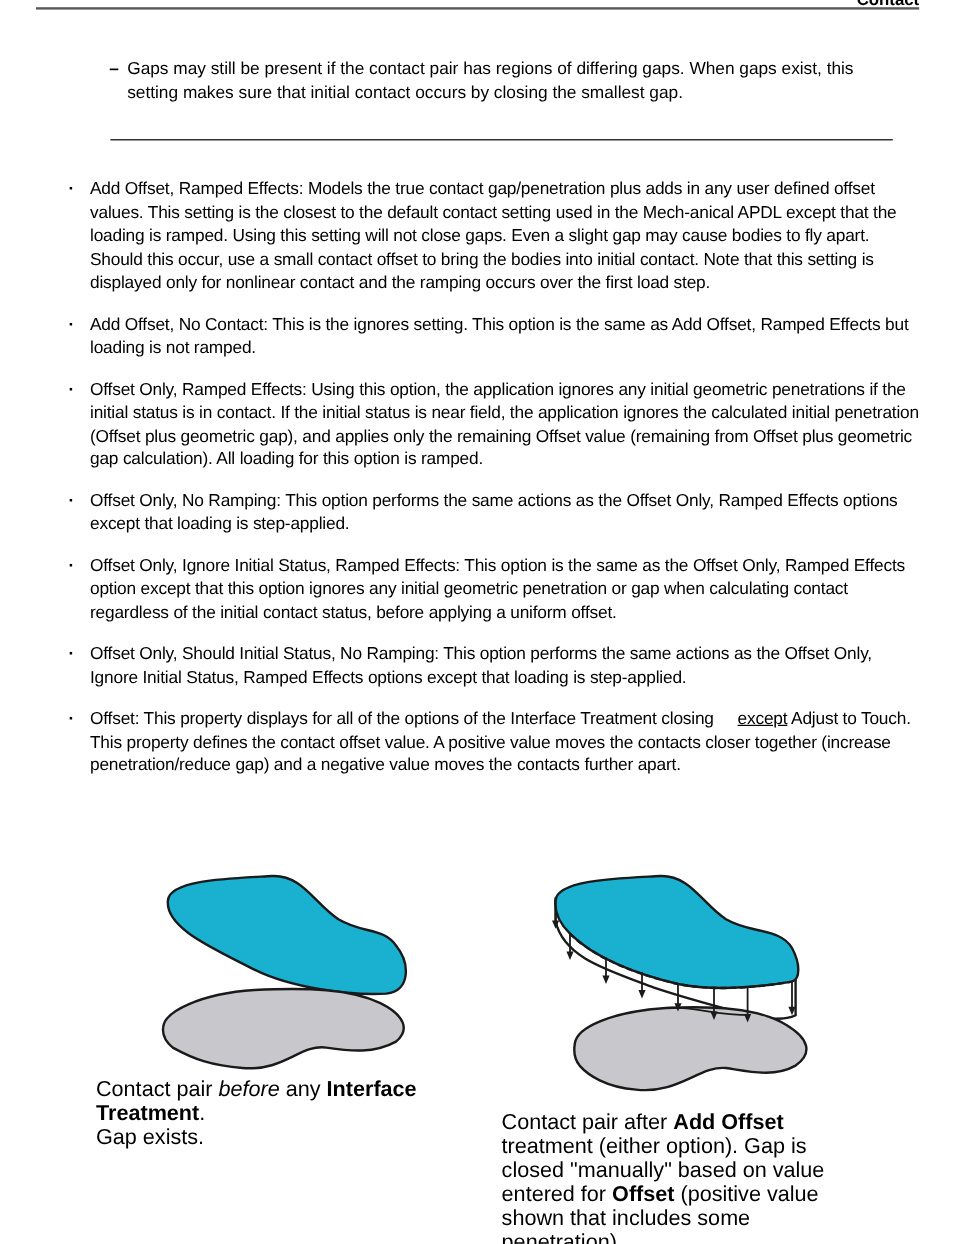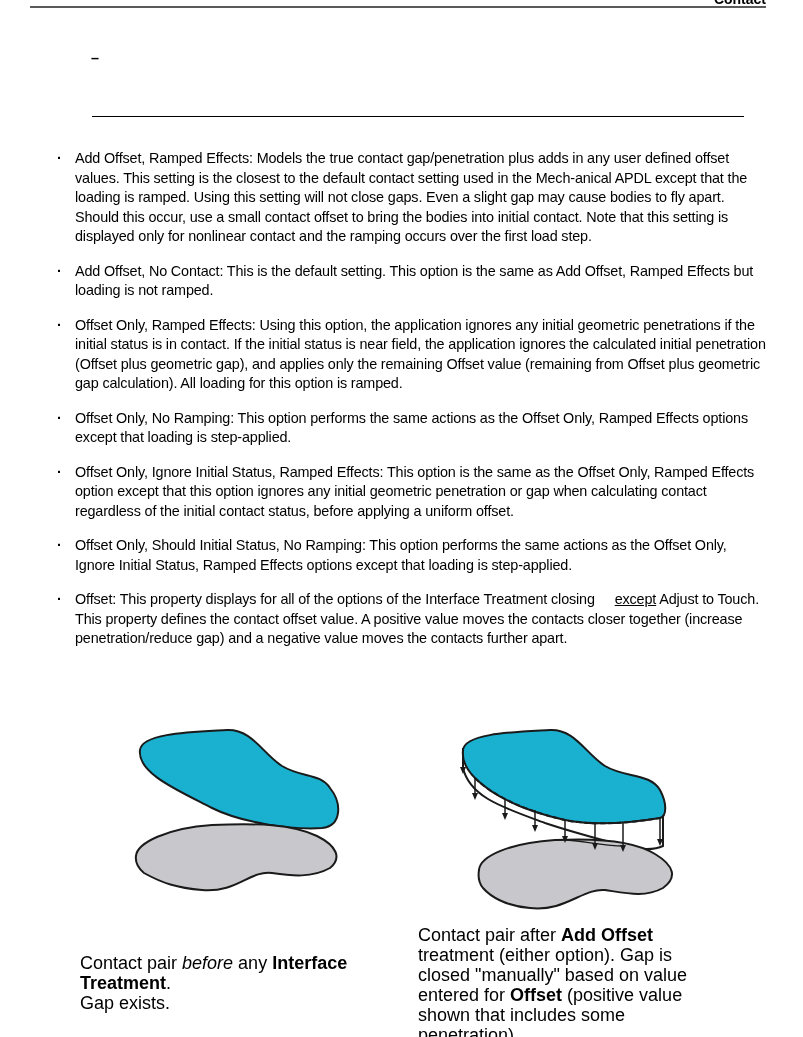--- a/index.html
+++ b/index.html
@@ -16,42 +16,43 @@
   .bullets { position: absolute; left: 57px; top: 149px; width: 710px; margin: 0; padding: 0; list-style: none; }
   .bullets li { position: relative; padding-left: 18px; font-size: 14.4px; line-height: 19.5px;
                 margin-bottom: 15px; letter-spacing: -0.15px; }
   .bullets li .dot { position: absolute; left: 0; top: 0; font-weight: bold; }
   .bullets b { font-weight: normal; }
   .bullets u { text-decoration: underline; margin-left: 16px; }
   .figure { position: absolute; }
   .fig-left { left: 132px; top: 728px; width: 240px; height: 190px; }
   .fig-right { left: 455px; top: 728px; width: 230px; height: 195px; }
   .caption { position: absolute; text-align: left; font-size: 18px; line-height: 20px; }
-  .cap-left { left: 80px; top: 953px; width: 320px; }
+  .cap-left { left: 80px; top: 897px; width: 320px; }
   .cap-right { left: 418px; top: 925px; width: 310px; }
 </style>
 </head>
 <body>
 
 <div class="top-rule"></div>
 <div class="running-head">Contact</div>
 
 <div class="sub-bullet">
   <span class="dash">–</span>
+  <span>Gaps may still be present if the contact pair has regions of differing gaps. When gaps exist, this setting makes sure that initial contact occurs by closing the smallest gap.</span>
 </div>
 <div class="sep-rule"></div>
 
 <ul class="bullets">
   <li>
     <span class="dot">·</span>
     <b>Add Offset, Ramped Effects</b><span>: Models the true contact gap/penetration plus adds in any user defined offset values. This setting is the closest to the default contact setting used in the Mech-anical APDL except that the loading is ramped. Using this setting will not close gaps. Even a slight gap may cause bodies to fly apart. Should this occur, use a small contact offset to bring the bodies into initial contact. Note that this setting is displayed only for nonlinear contact and the ramping occurs over the first load step.</span>
   </li>
   <li>
     <span class="dot">·</span>
-    <b>Add Offset, No Contact</b><span>: This is the default setting. This option is the same as </span><b>Add Offset, Ramped Effects</b><span> but loading is not ramped.</span>
+    <b>Add Offset, No Contact</b><span>: This is the ignores setting. This option is the same as </span><b>Add Offset, Ramped Effects</b><span> but loading is not ramped.</span>
   </li>
   <li>
     <span class="dot">·</span>
     <b>Offset Only, Ramped Effects</b><span>: Using this option, the application ignores any initial geometric penetrations if the initial status is in contact. If the initial status is near field, the application ignores the calculated initial penetration (</span><b>Offset</b><span> plus geometric gap), and applies only the remaining </span><b>Offset</b><span> value (remaining from </span><b>Offset</b><span> plus geometric gap calculation). All loading for this option is ramped.</span>
   </li>
   <li>
     <span class="dot">·</span>
     <b>Offset Only, No Ramping</b><span>: This option performs the same actions as the </span><b>Offset Only, Ramped Effects</b><span> options except that loading is step-applied.</span>
   </li>
   <li>

